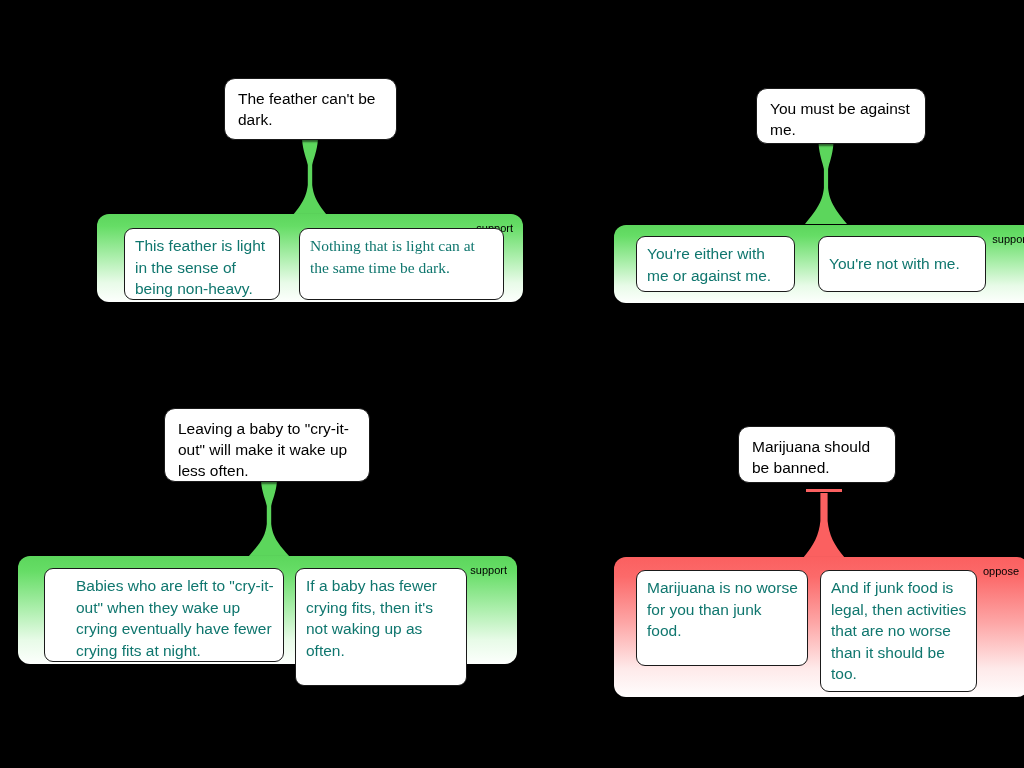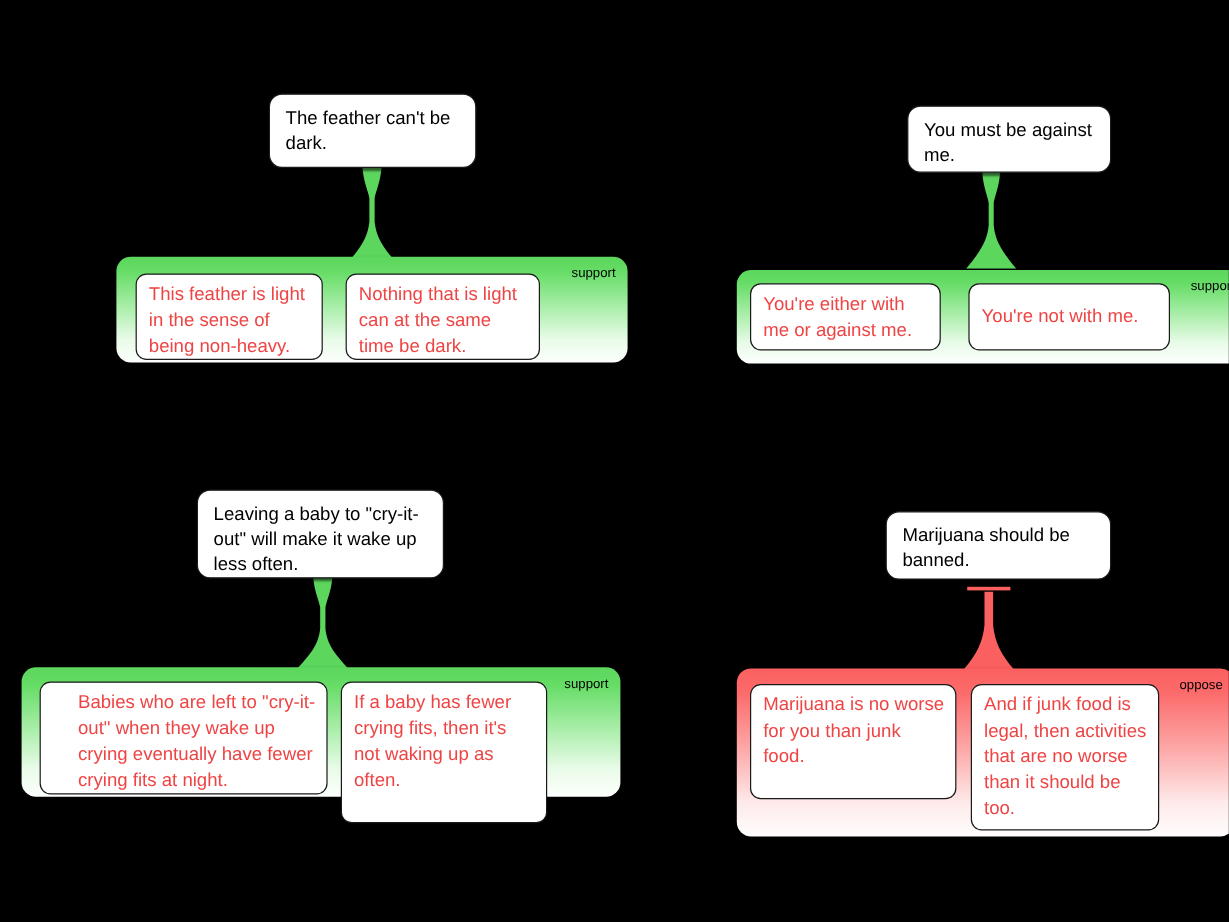--- a/index.html
+++ b/index.html
@@ -86,25 +86,26 @@
     z-index: 4;
   }
 
   
   .reason {
     position: absolute;
     box-sizing: border-box;
     background: #ffffff;
     border: 1px solid #1a1a1a;
     border-radius: 9px;
-    color: #ef4444;
+    color: #0f766e;
     font-size: 15.5px;
     line-height: 21.5px;
     padding: 6px 9px 6px 10px;
     z-index: 4;
+    margin-left: 11px;
   }
 </style>
 </head>
 <body>
 
 <div id="canvas">
 
   <div class="argmap">
 
     <div class="claim" style="left:208px; top:78px; width:173px; height:62px;">The feather can't be dark.</div>
@@ -114,21 +115,21 @@
         <path d="M14,0 L30,0 C29,13 25.6,19 24.2,26 L24.2,46 C25.6,58 30,66 44,82 L0,82 C14,66 18.4,58 19.8,46 L19.8,26 C18.4,19 15,13 14,0 Z" fill="#5cd65c"></path>
       </svg>
     </div>
 
     <div class="group support" style="left:81px; top:214px; width:426px; height:88px;">
       <span class="group-label">support</span>
     </div>
 
     <div class="reason" style="left:97px; top:228px; width:156px; height:72px;">This feather is light in the sense of being non-heavy.</div>
 
-    <div class="reason" style="left:272px; top:228px; width:162px; height:72px;">Nothing that is light can at the same time be dark.</div>
+    <div class="reason" style="left:272px; top:228px; width:205px; height:72px;font-family:Liberation Serif, serif;">Nothing that is light can at the same time be dark.</div>
   </div>
 
   <div class="argmap">
 
     <div class="claim" style="left:725px; top:88px; width:170px; height:56px;margin-left:15px;">You must be against me.</div>
 
     <div class="connector" style="left:789px; top:143px;">
       <svg width="42" height="81" viewBox="0 0 42 81">
         <path d="M13.5,0 L28.5,0 C27.6,13 24.4,19 23.1,26 L23.1,45 C24.4,57 28.5,65 42,81 L0,81 C13.5,65 17.6,57 18.9,45 L18.9,26 C17.6,19 14.4,13 13.5,0 Z" fill="#5cd65c"></path>
       </svg>
@@ -158,21 +159,21 @@
       <span class="group-label">support</span>
     </div>
 
     <div class="reason" style="left:17px; top:568px; width:240px; height:94px;padding-left:31px;">Babies who are left to "cry-it-out" when they wake up crying eventually have fewer crying fits at night.</div>
 
     <div class="reason" style="left:268px; top:568px; width:172px; height:118px;">If a baby has fewer crying fits, then it's not waking up as often.</div>
   </div>
 
   <div class="argmap">
 
-    <div class="claim" style="left:722px; top:426px; width:188px; height:57px;">Marijuana should be banned.</div>
+    <div class="claim" style="left:722px; top:426px; width:158px; height:57px;">Marijuana should be banned.</div>
 
     <div class="oppose-bar" style="left:790px; top:489px; width:36px; background:#fb6060;"></div>
 
     <div class="connector" style="left:787px; top:493px;">
       <svg width="42" height="65" viewBox="0 0 42 65">
         <path d="M17.4,0 L24.6,0 L24.6,28 C26,42 31,52 42,65 L0,65 C11,52 16,42 17.4,28 Z" fill="#fb6060"></path>
       </svg>
     </div>
 
     <div class="group oppose" style="left:598px; top:557px; width:415px; height:140px;">

